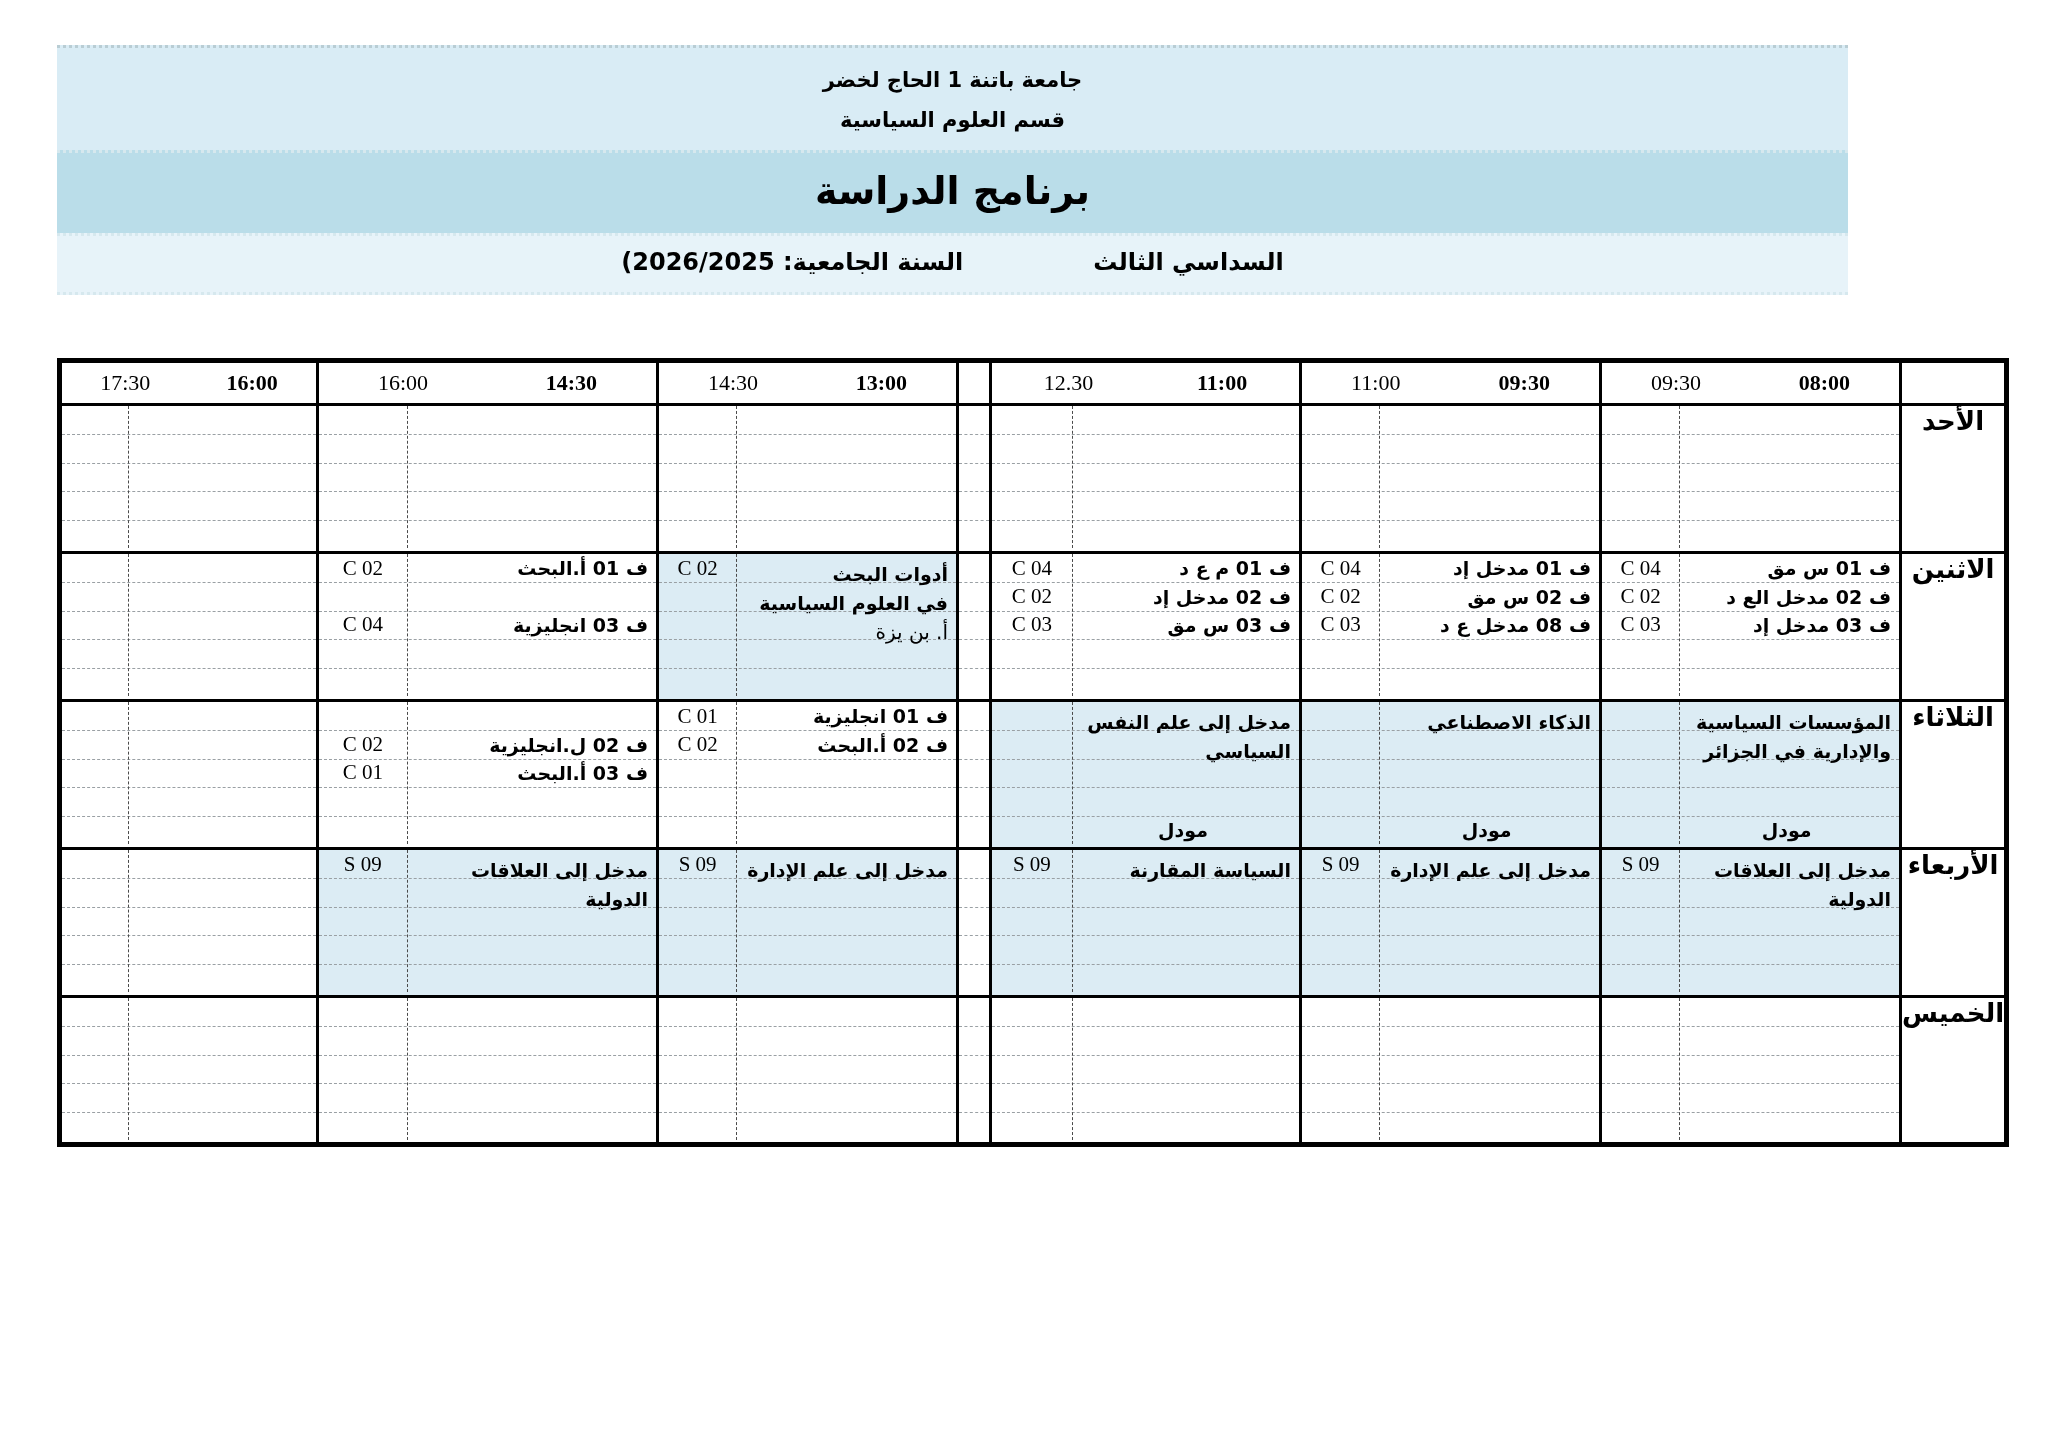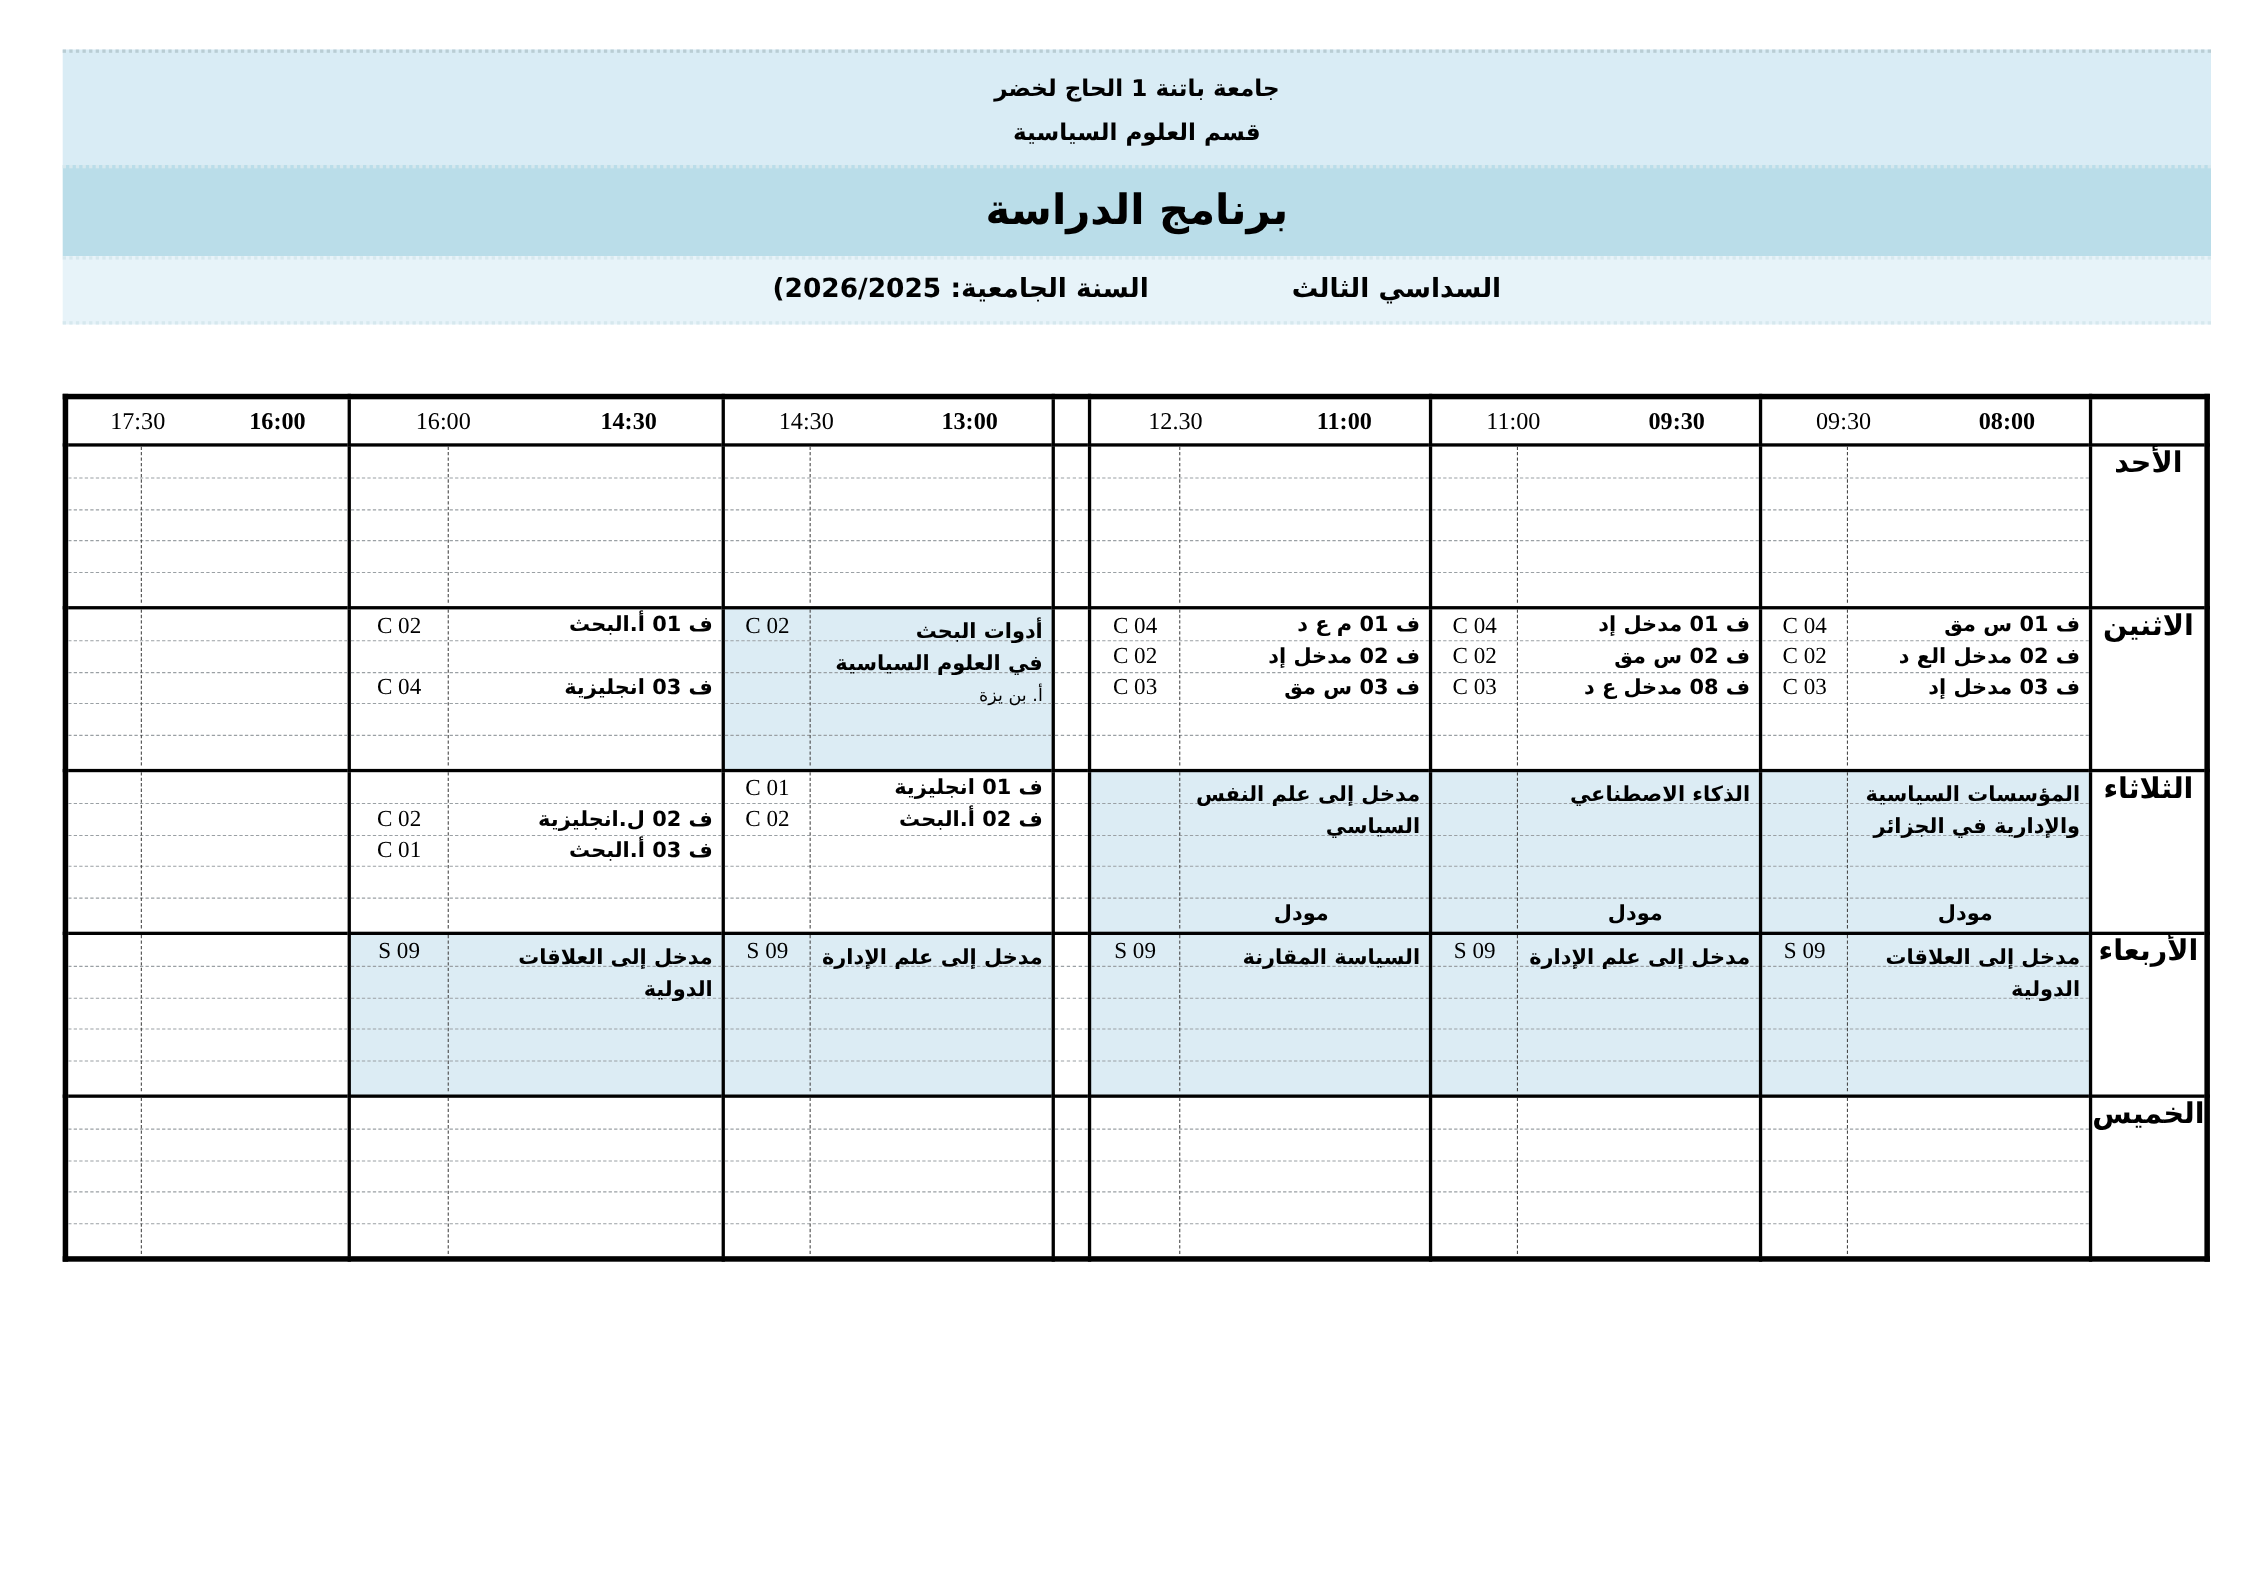--- a/index.html
+++ b/index.html
@@ -1,20 +1,20 @@
 <!DOCTYPE html>
 <html lang="ar" style="--band-light: #d9ecf5; --band-mid: #badde9; --band-footer: #e7f3f9; --cell-blue: #dcecf4; --accent-red: #c00000;"><head>
 <meta charset="utf-8">
 <style>
   html,body{margin:0;padding:0;background:#ffffff;}
   body{width:2048px;height:1448px;font-family:"DejaVu Sans",sans-serif;color:#000;}
   .page{position:relative;width:2048px;height:1448px;background:#fff;overflow:hidden;}
 
   
-  .header-block{position:absolute;left:57px;top:45px;width:1953px;}
+  .header-block{position:absolute;left:57px;top:45px;width:1791px;}
   .band1{background:var(--band-light,#d9ecf5);border-top:3px dotted #b9cdd4;padding:12px 0 10px;}
   .hline{direction:rtl;text-align:center;font-size:21px;font-weight:bold;line-height:40px;}
   .band2{background:var(--band-mid,#badde9);border-top:3px dotted #d6e8ee;text-align:center;padding:16px 0 20px;}
   .program-title{direction:rtl;font-size:38px;font-weight:bold;}
   .band3{background:var(--band-footer,#e7f3f9);border-top:3px dotted #d6e8ee;border-bottom:3px dotted #d6e8ee;
          padding:12px 40px 16px;display:flex;direction:rtl;justify-content:center;gap:130px;
          font-size:24px;font-weight:bold;align-items:center;}
   .band3 .red{color:var(--accent-red,#c00000);}
 
   
@@ -32,21 +32,21 @@
   .cell{position:relative;height:142px;}
   .gl{position:absolute;left:0;right:0;height:0;border-top:1px dashed #9aa0a4;}
   .divider{position:absolute;top:0;bottom:0;left:26%;width:0;border-left:1px dashed #4a4a4a;}
   .entry{position:absolute;right:8px;left:27%;height:20%;display:flex;align-items:center;
          justify-content:flex-start;direction:rtl;font-weight:bold;font-size:19px;white-space:nowrap;}
   .roomcode{position:absolute;left:0;width:26%;height:20%;display:flex;align-items:center;justify-content:center;
             direction:ltr;font-family:"Liberation Serif","DejaVu Serif",serif;font-size:21px;}
   .btitle{position:absolute;top:5px;left:27%;right:8px;direction:rtl;}
   .bline{min-height:29px;display:flex;align-items:center;justify-content:flex-start;
          font-weight:bold;font-size:19px;white-space:nowrap;}
-  .bteacher{font-weight:normal;font-size:16px;}
+  .bteacher{font-weight:normal;font-size:20px;}
   .bfooter{position:absolute;top:80%;height:20%;left:27%;right:8px;display:flex;align-items:center;
            justify-content:center;direction:rtl;font-weight:bold;font-size:19px;}
 </style>
 </head>
 <body>
 
 <div class="page">
 
   <div class="header-block">
     <div class="band1">

